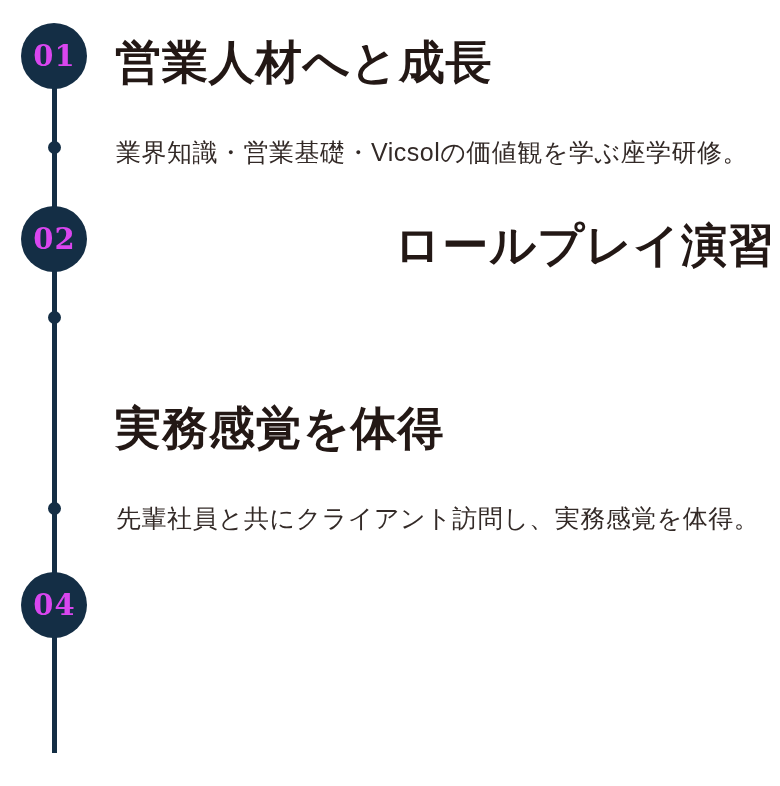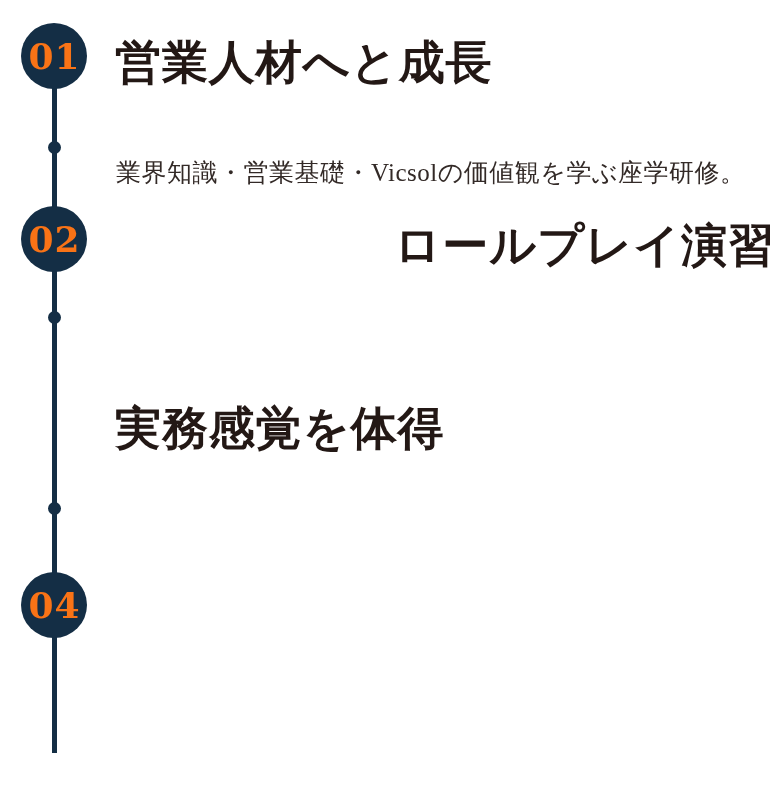--- a/index.html
+++ b/index.html
@@ -57,23 +57,23 @@
     height: 66px;
     border-radius: 50%;
     background: #142e45;
     display: flex;
     align-items: center;
     justify-content: center;
   }
   .step-number {
     font-family: "DejaVu Serif", "Liberation Serif", serif;
     font-weight: bold;
-    font-size: 36px;
+    font-size: 29px;
     line-height: 1;
-    color: #f97316;
+    color: #d946ef;
     letter-spacing: 1px;
     padding-left: 1px;
   }
 
   .step-title {
     position: absolute;
     left: 115px;
     top: 11px;
     width: 660px;
     font-family: "DejaVu Serif", "Liberation Serif", serif;
@@ -81,23 +81,23 @@
     font-size: 46px;
     line-height: 1.25;
     letter-spacing: 0.02em;
     color: #231815;
     white-space: nowrap;
   }
 
   .step-desc {
     position: absolute;
     left: 116px;
-    top: 132px;
+    top: 111px;
     width: 664px;
-    font-family: Liberation Serif, serif;
+    font-family: Liberation Sans, sans-serif;
     font-size: 25px;
     line-height: 36px;
     letter-spacing: 0.02em;
     color: #332a27;
   }
   .step-desc .desc-line {
     white-space: nowrap;
   }
 </style>
 </head>
@@ -122,20 +122,23 @@
 
   <div class="step s1">
     <div class="step-circle">
       <span class="step-number">02</span>
     </div>
     <h3 class="step-title">ロールプレイ演習</h3>
   </div>
 
   <div class="step s2">
     <h3 class="step-title">実務感覚を体得</h3>
+    <div class="step-desc">
+      <div class="desc-line">先輩社員と共にクライアント訪問し、実務感覚を体得。</div>
+    </div>
   </div>
 
   <div class="step s3">
     <div class="step-circle">
       <span class="step-number">04</span>
     </div>
   </div>
 
 </div>
 

